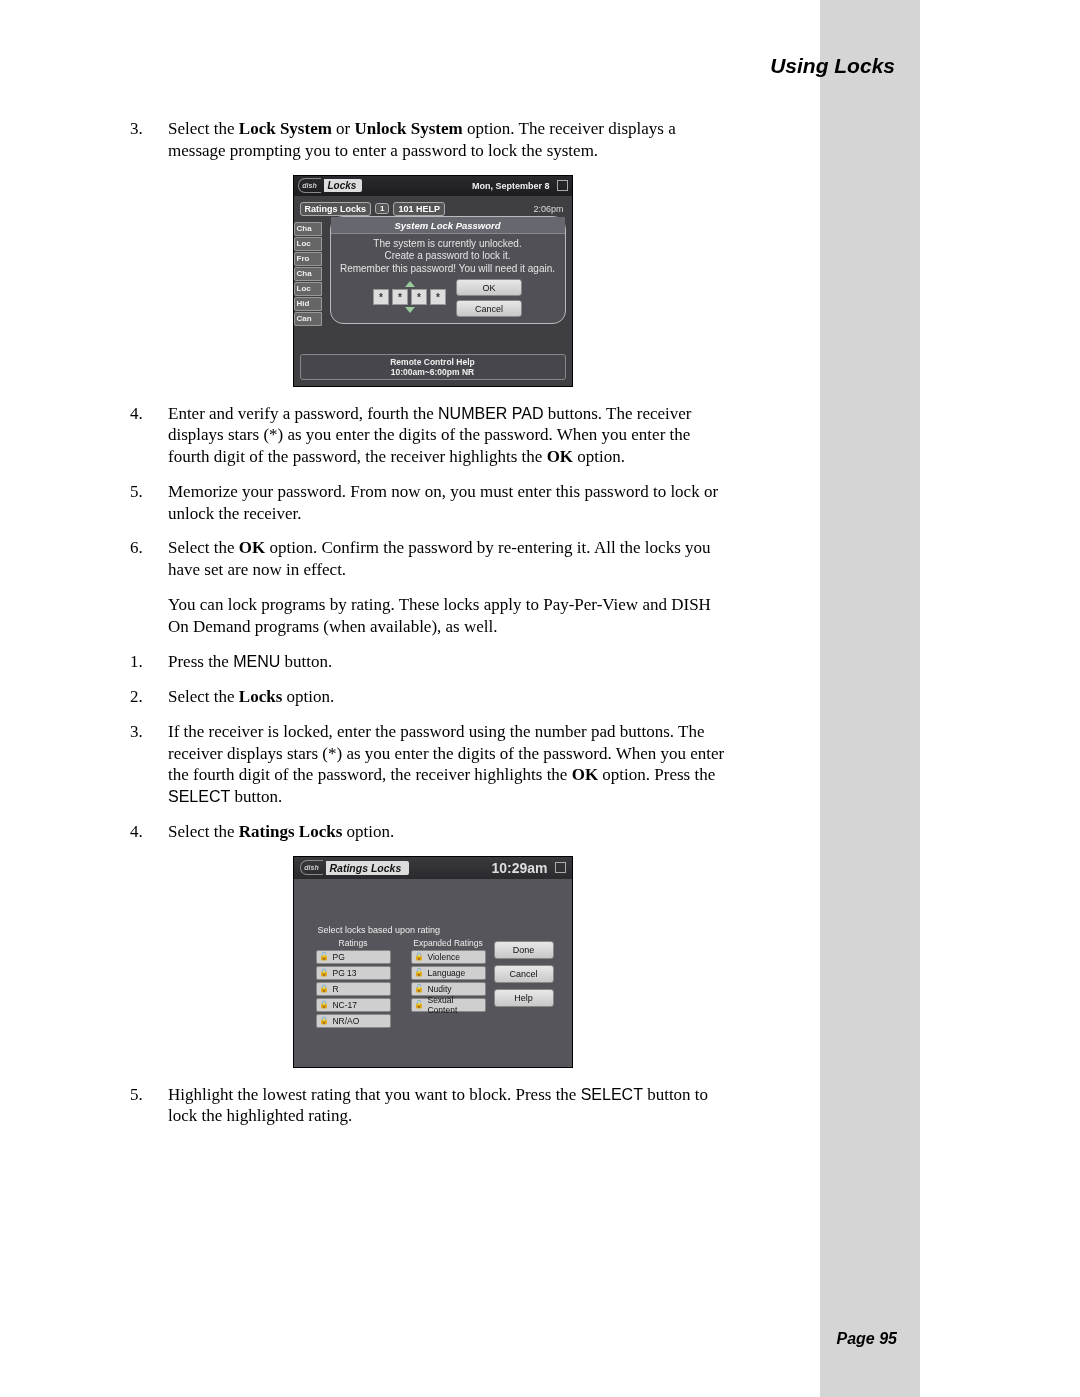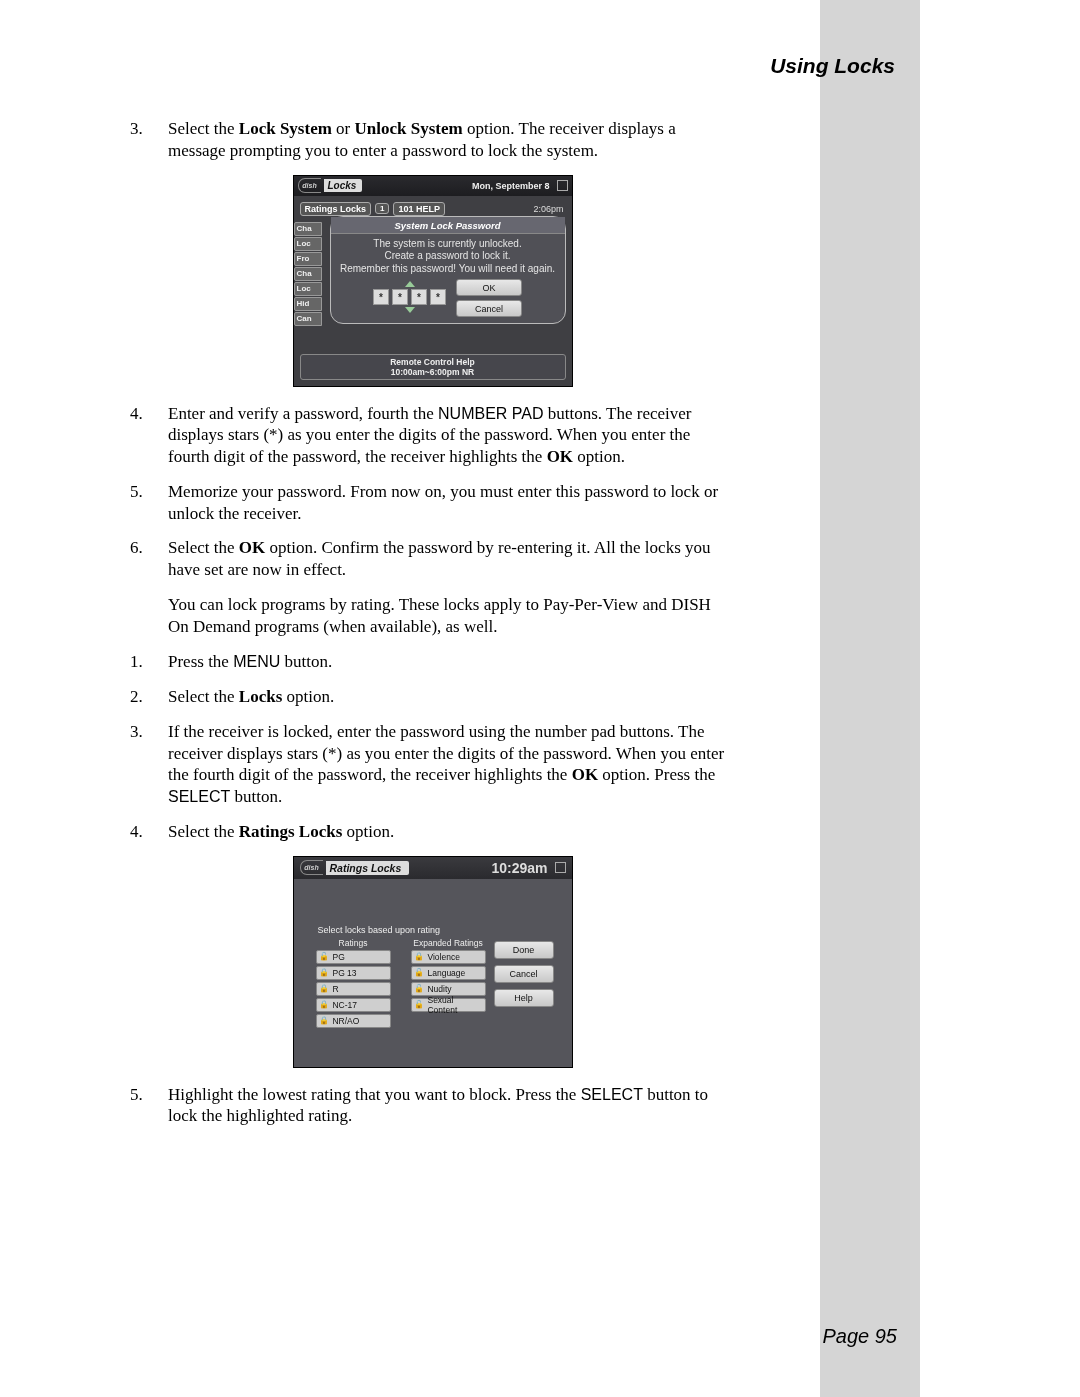--- a/index.html
+++ b/index.html
@@ -33,23 +33,23 @@
     font-weight: bold;
     font-style: italic;
     font-size: 21px;
     color: #000;
   }
   .footer {
     position: absolute;
     bottom: 49px;
     right: 183px;
     font-family: Arial, Helvetica, sans-serif;
-    font-weight: normal;
+    font-weight: bold;
     font-style: italic;
-    font-size: 20px;
+    font-size: 16px;
     text-align: right;
   }
   .content {
     position: absolute;
     top: 118px;
     left: 130px;
     width: 605px;
   }
   ol.steps {
     list-style: none;

